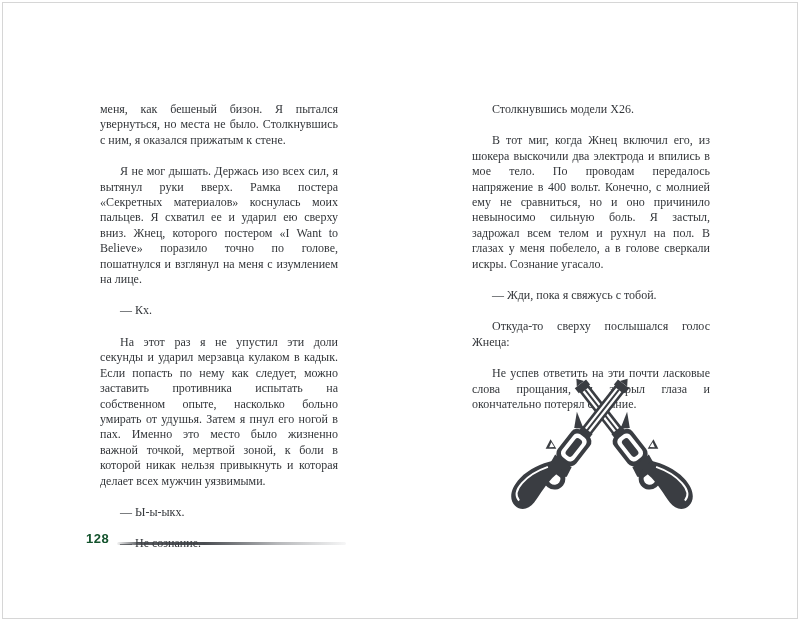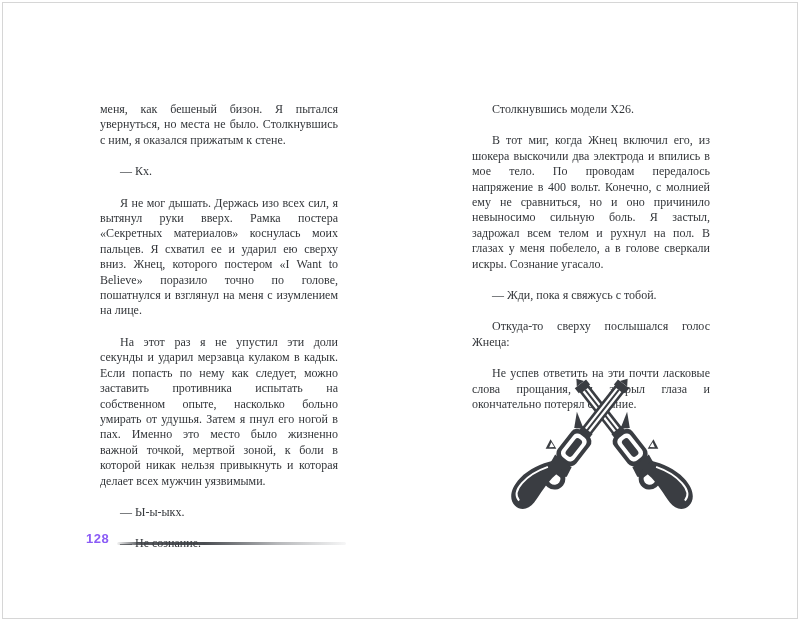--- a/index.html
+++ b/index.html
@@ -17,21 +17,21 @@
     color:var(--text,#33363a);
     font-size:12px;line-height:15.4px;text-align:justify;
   }
   .col-left{left:84px;}
   .col-right{left:456px;}
   .text-col p{margin:16px;text-indent:20px;}
   .text-col p.no-indent{text-indent:0;}
   .page-number{
     position:absolute;left:86px;top:531px;
     font-family:"Liberation Sans","DejaVu Sans",sans-serif;
-    font-weight:700;font-size:13px;color:#8b5cf6;letter-spacing:0.5px;
+    font-weight:700;font-size:13px;color:#14532d;letter-spacing:0.5px;
   }
   .footer-divider{
     position:absolute;left:117px;top:542px;width:229px;height:3px;border-radius:2px;
     background:linear-gradient(to right,
       rgba(58,61,66,0.06),
       rgba(58,61,66,0.85) 10%,
       rgba(58,61,66,0.92) 38%,
       rgba(110,113,118,0.5) 70%,
       rgba(170,173,178,0.1) 100%);
   }
@@ -40,22 +40,22 @@
   }
 </style>
 </head>
 <body style="--paper: #ffffff; --text: #33363a; --ink: #3a3d42; --border: #d6d6d6;">
 
 <div class="page-frame"></div>
 
 <div class="text-col col-left">
 
 <p class="no-indent">меня, как бешеный бизон. Я пытался увернуться, но места не было. Столкнувшись с ним, я оказался прижатым к стене.</p>
+    <p>Я не мог дышать. Держась изо всех сил, я вытянул руки вверх. Рамка постера «Секретных материалов» коснулась моих пальцев. Я схватил ее и ударил ею сверху вниз. Жнец, которого постером «I Want to Believe» поразило точно по голове, пошатнулся и взглянул на меня с изумлением на лице.</p>
     <p>— Кх.</p>
-    <p>Я не мог дышать. Держась изо всех сил, я вытянул руки вверх. Рамка постера «Секретных материалов» коснулась моих пальцев. Я схватил ее и ударил ею сверху вниз. Жнец, которого постером «I Want to Believe» поразило точно по голове, пошатнулся и взглянул на меня с изумлением на лице.</p>
     <p>На этот раз я не упустил эти доли секунды и ударил мерзавца кулаком в кадык. Если попасть по нему как следует, можно заставить противника испытать на собственном опыте, насколько больно умирать от удушья. Затем я пнул его ногой в пах. Именно это место было жизненно важной точкой, мертвой зоной, к боли в которой никак нельзя привыкнуть и которая делает всех мужчин уязвимыми.</p>
     <p>— Ы-ы-ыкх.</p>
     <p>— Не сознание.</p>
   </div>
 
 <div class="text-col col-right">
 
     <p>Столкнувшись модели Х26.</p>
     <p>В тот миг, когда Жнец включил его, из шокера выскочили два электрода и впились в мое тело. По проводам передалось напряжение в 400 вольт. Конечно, с молнией ему не сравниться, но и оно причинило невыносимо сильную боль. Я застыл, задрожал всем телом и рухнул на пол. В глазах у меня побелело, а в голове сверкали искры. Сознание угасало.</p>
     <p>— Жди, пока я свяжусь с тобой.</p>

